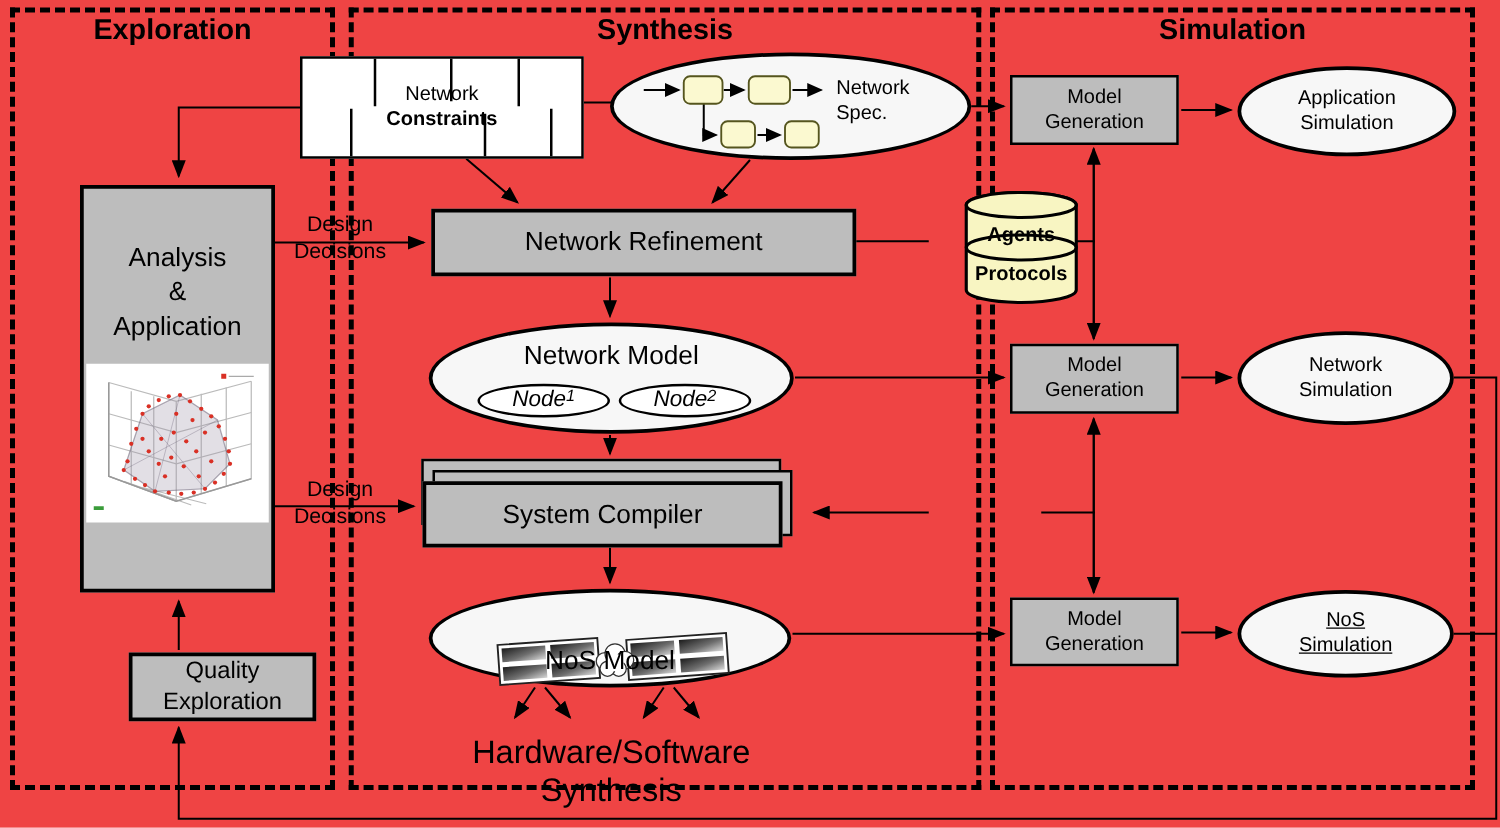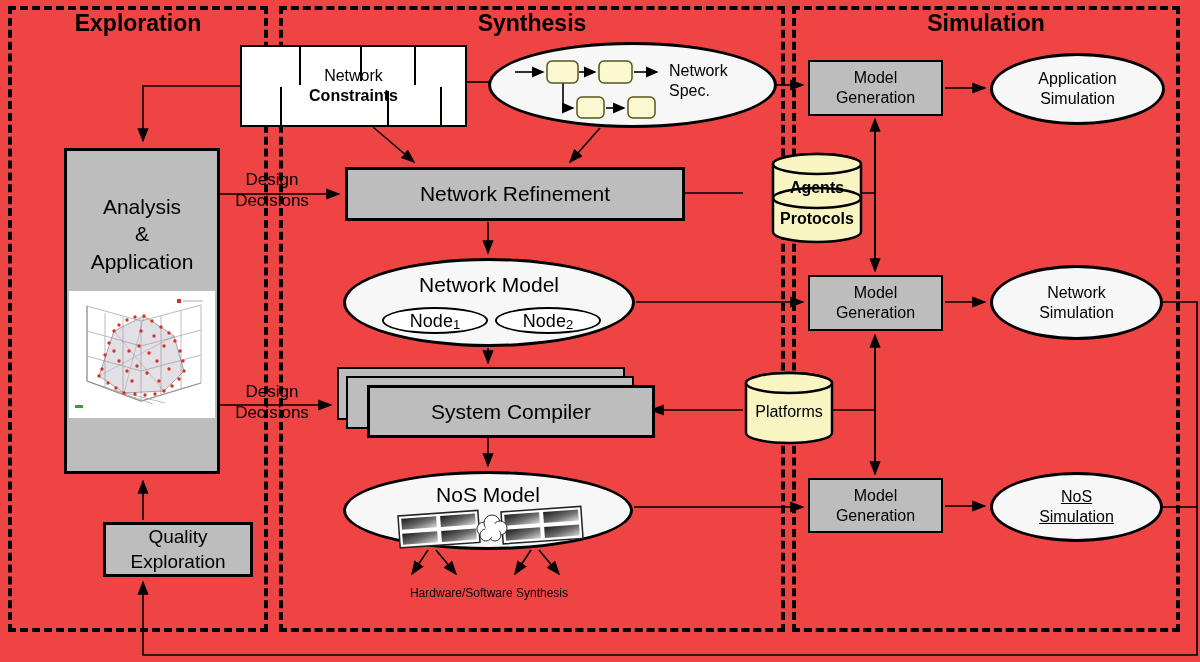--- a/index.html
+++ b/index.html
@@ -16,26 +16,26 @@
   .white-box{position:absolute;background:#fff;border:2px solid #000;display:flex;flex-direction:column;
              align-items:center;justify-content:center;text-align:center;z-index:10;}
   .ellipse{position:absolute;background:var(--ellipse-light);border:3px solid #000;border-radius:50%;
            display:flex;flex-direction:column;align-items:center;justify-content:center;text-align:center;z-index:10;}
   .lbl20{font-size:16px;line-height:1.25;}
   .lbl21{font-size:21px;line-height:1.3;}
   .lbl19{font-size:19px;line-height:1.3;}
   .small-label{position:absolute;font-size:17px;line-height:1.22;text-align:center;z-index:11;}
   .tick{position:absolute;width:2px;background:#000;}
   .node-ellipse{position:absolute;background:#fff;border:2px solid #000;border-radius:50%;
-                display:flex;align-items:flex-end;justify-content:center;font-size:18px;z-index:11;}
+                display:flex;align-items:flex-start;justify-content:center;font-size:18px;z-index:11;font-style:italic;}
   sub{font-size:13px;}
   #overlay{position:absolute;left:0;top:0;z-index:6;pointer-events:none;}
   .inner-abs{position:absolute;left:0;top:0;}
   svg text{font-family:"Liberation Sans",sans-serif;}
-  .hwsw{position:absolute;font-size:12px;text-align:center;z-index:11;}
+  .hwsw{position:absolute;font-size:26px;text-align:center;z-index:11;}
 </style>
 </head>
 <body>
 
 <div id="stage">
 
   <div class="region" style="left:8px;top:6px;width:260px;height:626px;"></div>
   <div class="region" style="left:279px;top:6px;width:506px;height:626px;"></div>
   <div class="region" style="left:792px;top:6px;width:388px;height:626px;"></div>
 
@@ -210,24 +210,24 @@
         <sub>1</sub>
     </div>
     <div class="node-ellipse" style="left:149px;top:46px;width:106px;height:27px;">
       <span>Node</span>
         <sub>2</sub>
     </div>
   </div>
 
   <div class="gray-box" style="left:337px;top:367px;width:288px;height:53px;border-width:2px;z-index:7;"></div>
   <div class="gray-box" style="left:346px;top:376px;width:288px;height:53px;border-width:2px;z-index:8;"></div>
-  <div class="gray-box lbl21" style="left:367px;top:385px;width:288px;height:53px;z-index:10;text-align:right;">System Compiler</div>
+  <div class="gray-box lbl21" style="left:338px;top:385px;width:288px;height:53px;z-index:10;text-align:right;">System Compiler</div>
 
   <div class="ellipse" style="left:343px;top:471px;width:290px;height:79px;justify-content:flex-start;padding-top:7px;">
-    <div class="lbl21" style="position:relative;z-index:2;">NoS Model</div>
+    <div class="lbl21" style="position:relative;z-index:2;margin-top:34px;">NoS Model</div>
     <svg class="inner-abs" width="290" height="79" viewBox="0 0 290 79">
       <defs>
         <linearGradient id="tileg" x1="0" y1="0" x2="1" y2="1">
           <stop offset="0" stop-color="#1c1c1c"></stop>
             <stop offset="0.55" stop-color="#6e6e6e"></stop>
             <stop offset="1" stop-color="#d8d8d8"></stop>
         </linearGradient>
       </defs>
       <g transform="translate(52,42) rotate(-4)">
         <rect x="0" y="0" width="80" height="32" fill="#fff" stroke="#222" stroke-width="1.5"></rect>
@@ -259,27 +259,20 @@
   <div class="inner-abs" style="left:770px;top:150px;z-index:10;width:94px;height:96px;font-weight:bold;">
     <svg width="94" height="96" viewBox="0 0 94 96">
       <path d="M3,14 A44,10 0 0 1 91,14 L91,82 A44,10 0 0 1 3,82 Z" fill="var(--db-yellow)" stroke="#000" stroke-width="2.5"></path>
       <ellipse cx="47" cy="14" rx="44" ry="10" fill="var(--db-yellow)" stroke="#000" stroke-width="2.5"></ellipse>
       <ellipse cx="47" cy="48" rx="44" ry="10" fill="none" stroke="#000" stroke-width="2.5"></ellipse>
       <text x="47" y="43" text-anchor="middle" font-size="16">Agents</text>
       <text x="47" y="74" text-anchor="middle" font-size="16">Protocols</text>
     </svg>
   </div>
 
-  <div class="inner-abs" style="left:743px;top:371px;z-index:10;width:92px;height:78px;">
-    <svg width="92" height="78" viewBox="0 0 92 78">
-      <path d="M3,12 A43,10 0 0 1 89,12 L89,62 A43,10 0 0 1 3,62 Z" fill="var(--db-yellow)" stroke="#000" stroke-width="2.5"></path>
-      <ellipse cx="46" cy="12" rx="43" ry="10" fill="var(--db-yellow)" stroke="#000" stroke-width="2.5"></ellipse>
-      <text x="46" y="46" text-anchor="middle" font-size="16">Platforms</text>
-    </svg>
-  </div>
 
   <div class="gray-box" style="left:808px;top:60px;width:135px;height:56px;border-width:2.5px;">
     <div class="lbl20">Model</div>
     <div class="lbl20">Generation</div>
   </div>
   <div class="gray-box" style="left:808px;top:275px;width:135px;height:56px;border-width:2.5px;">
     <div class="lbl20">Model</div>
     <div class="lbl20">Generation</div>
   </div>
   <div class="gray-box" style="left:808px;top:478px;width:135px;height:55px;border-width:2.5px;">

